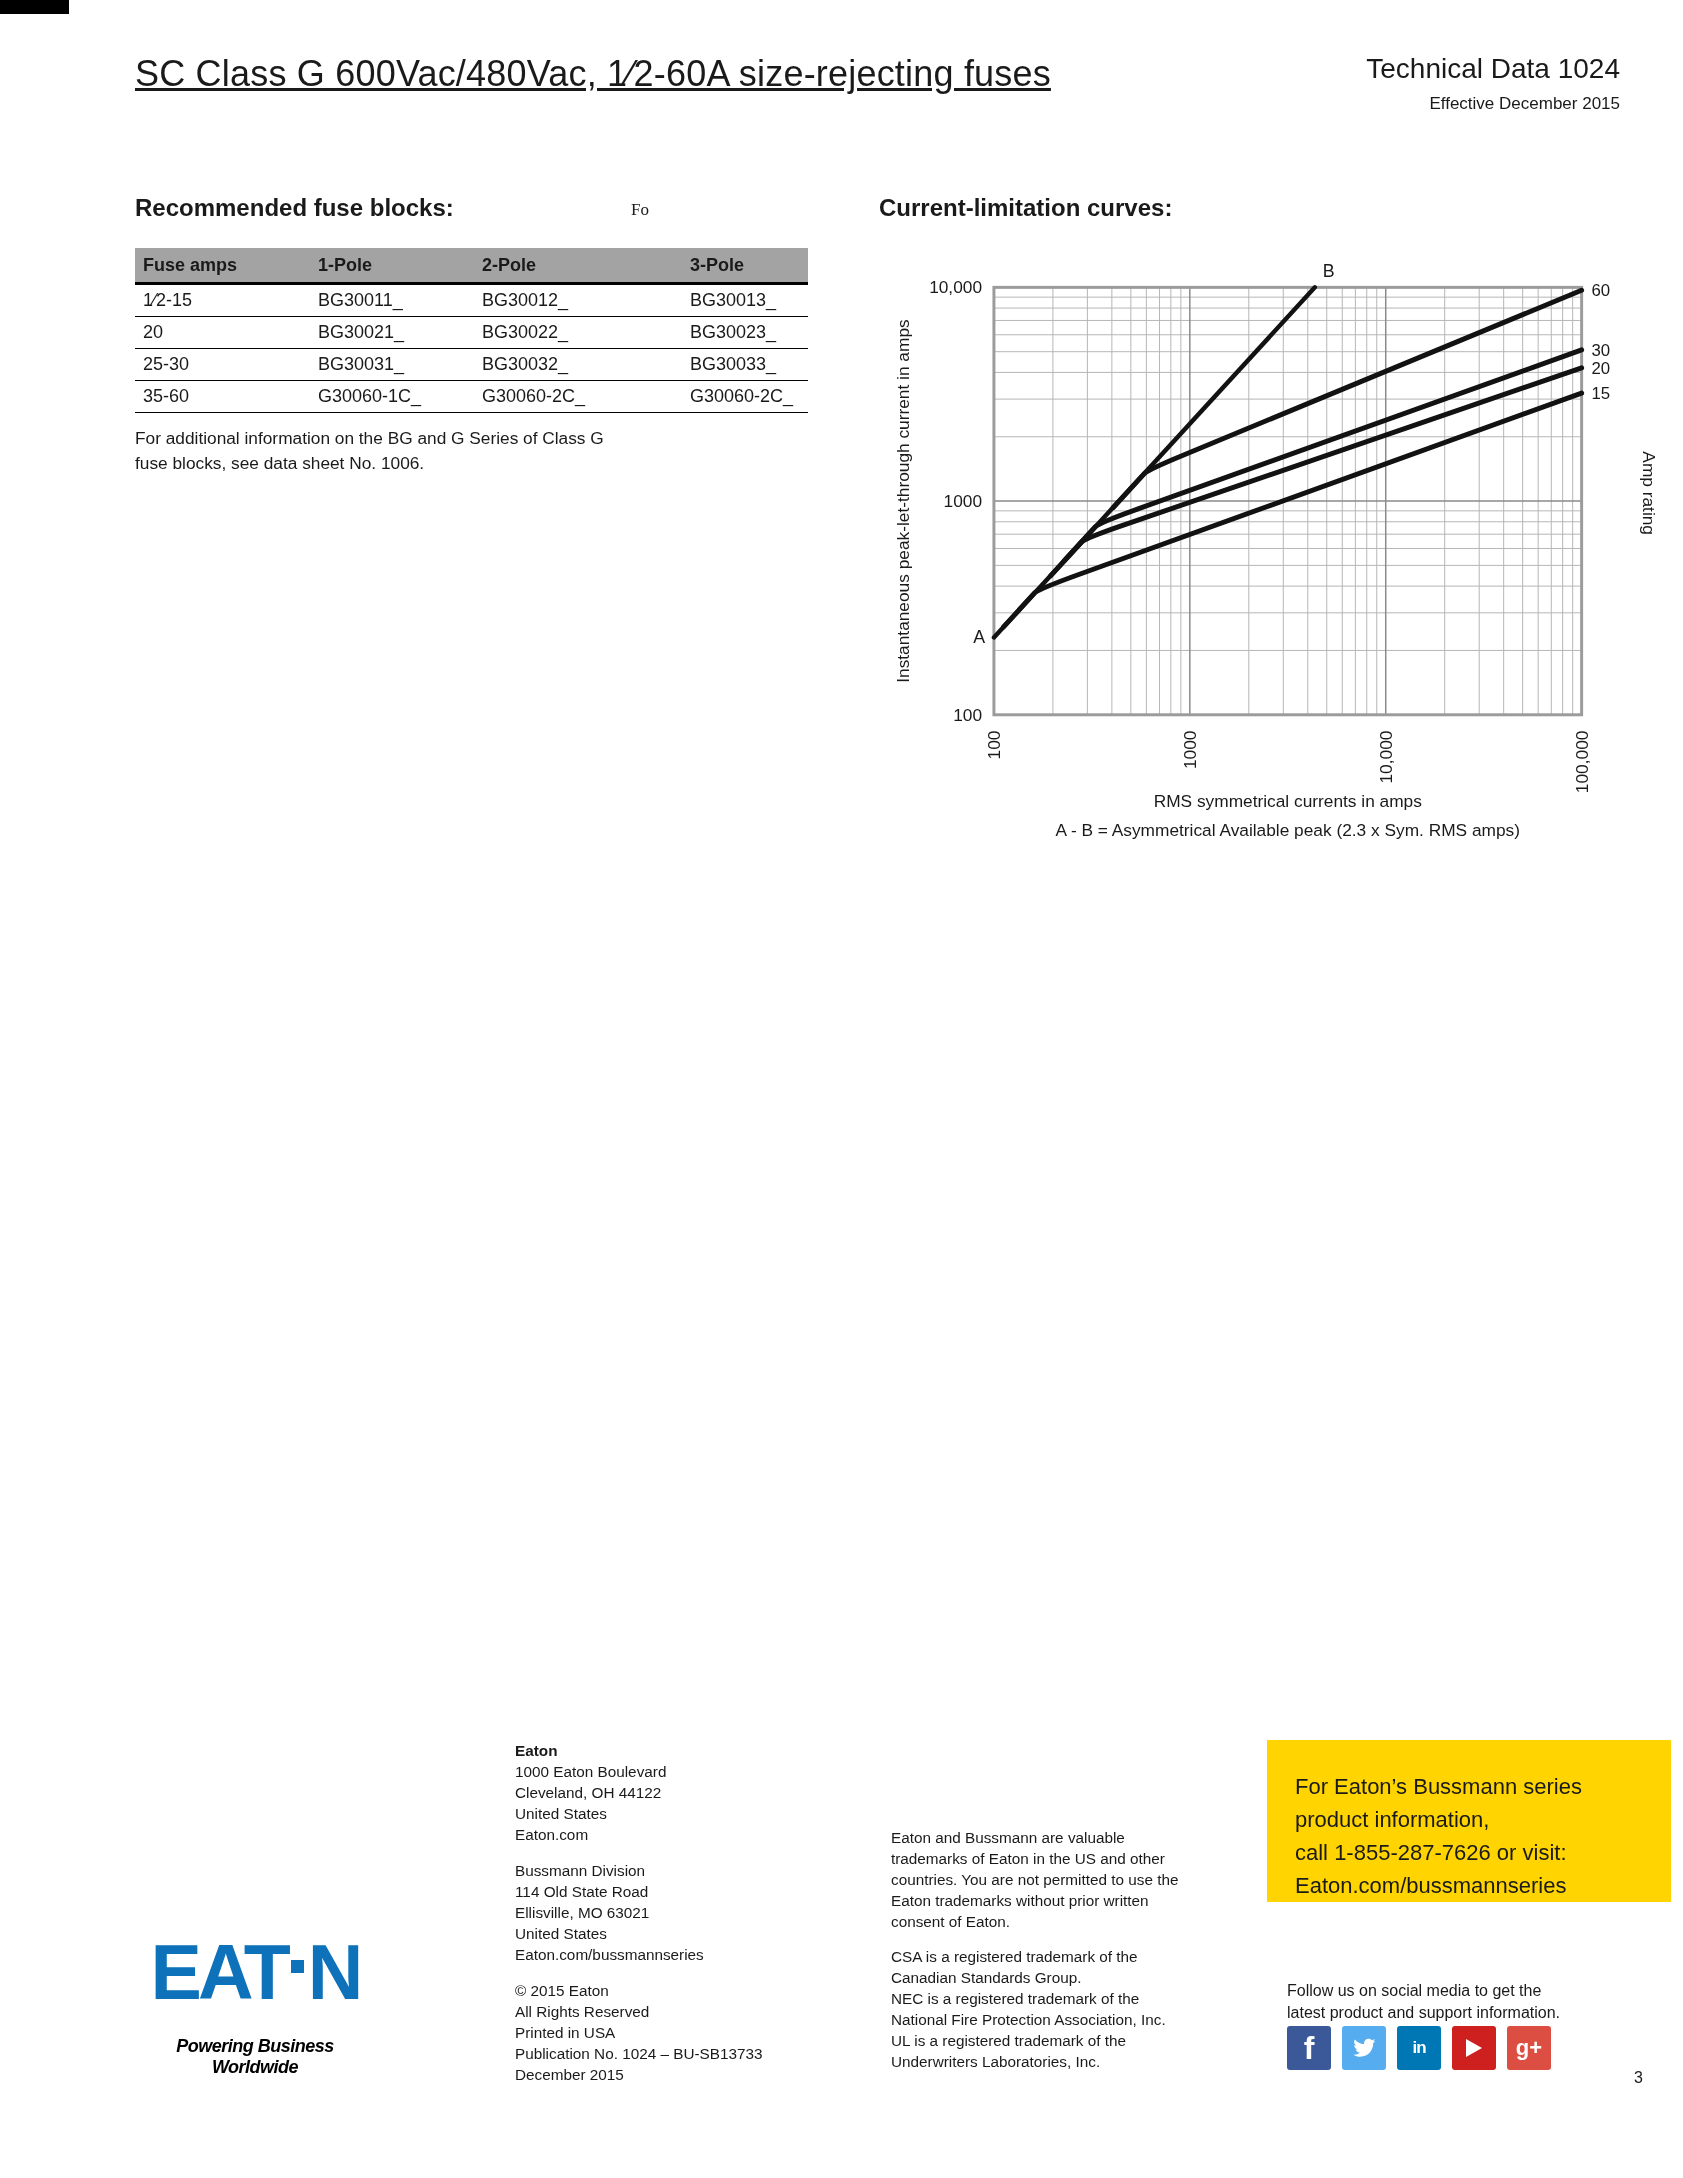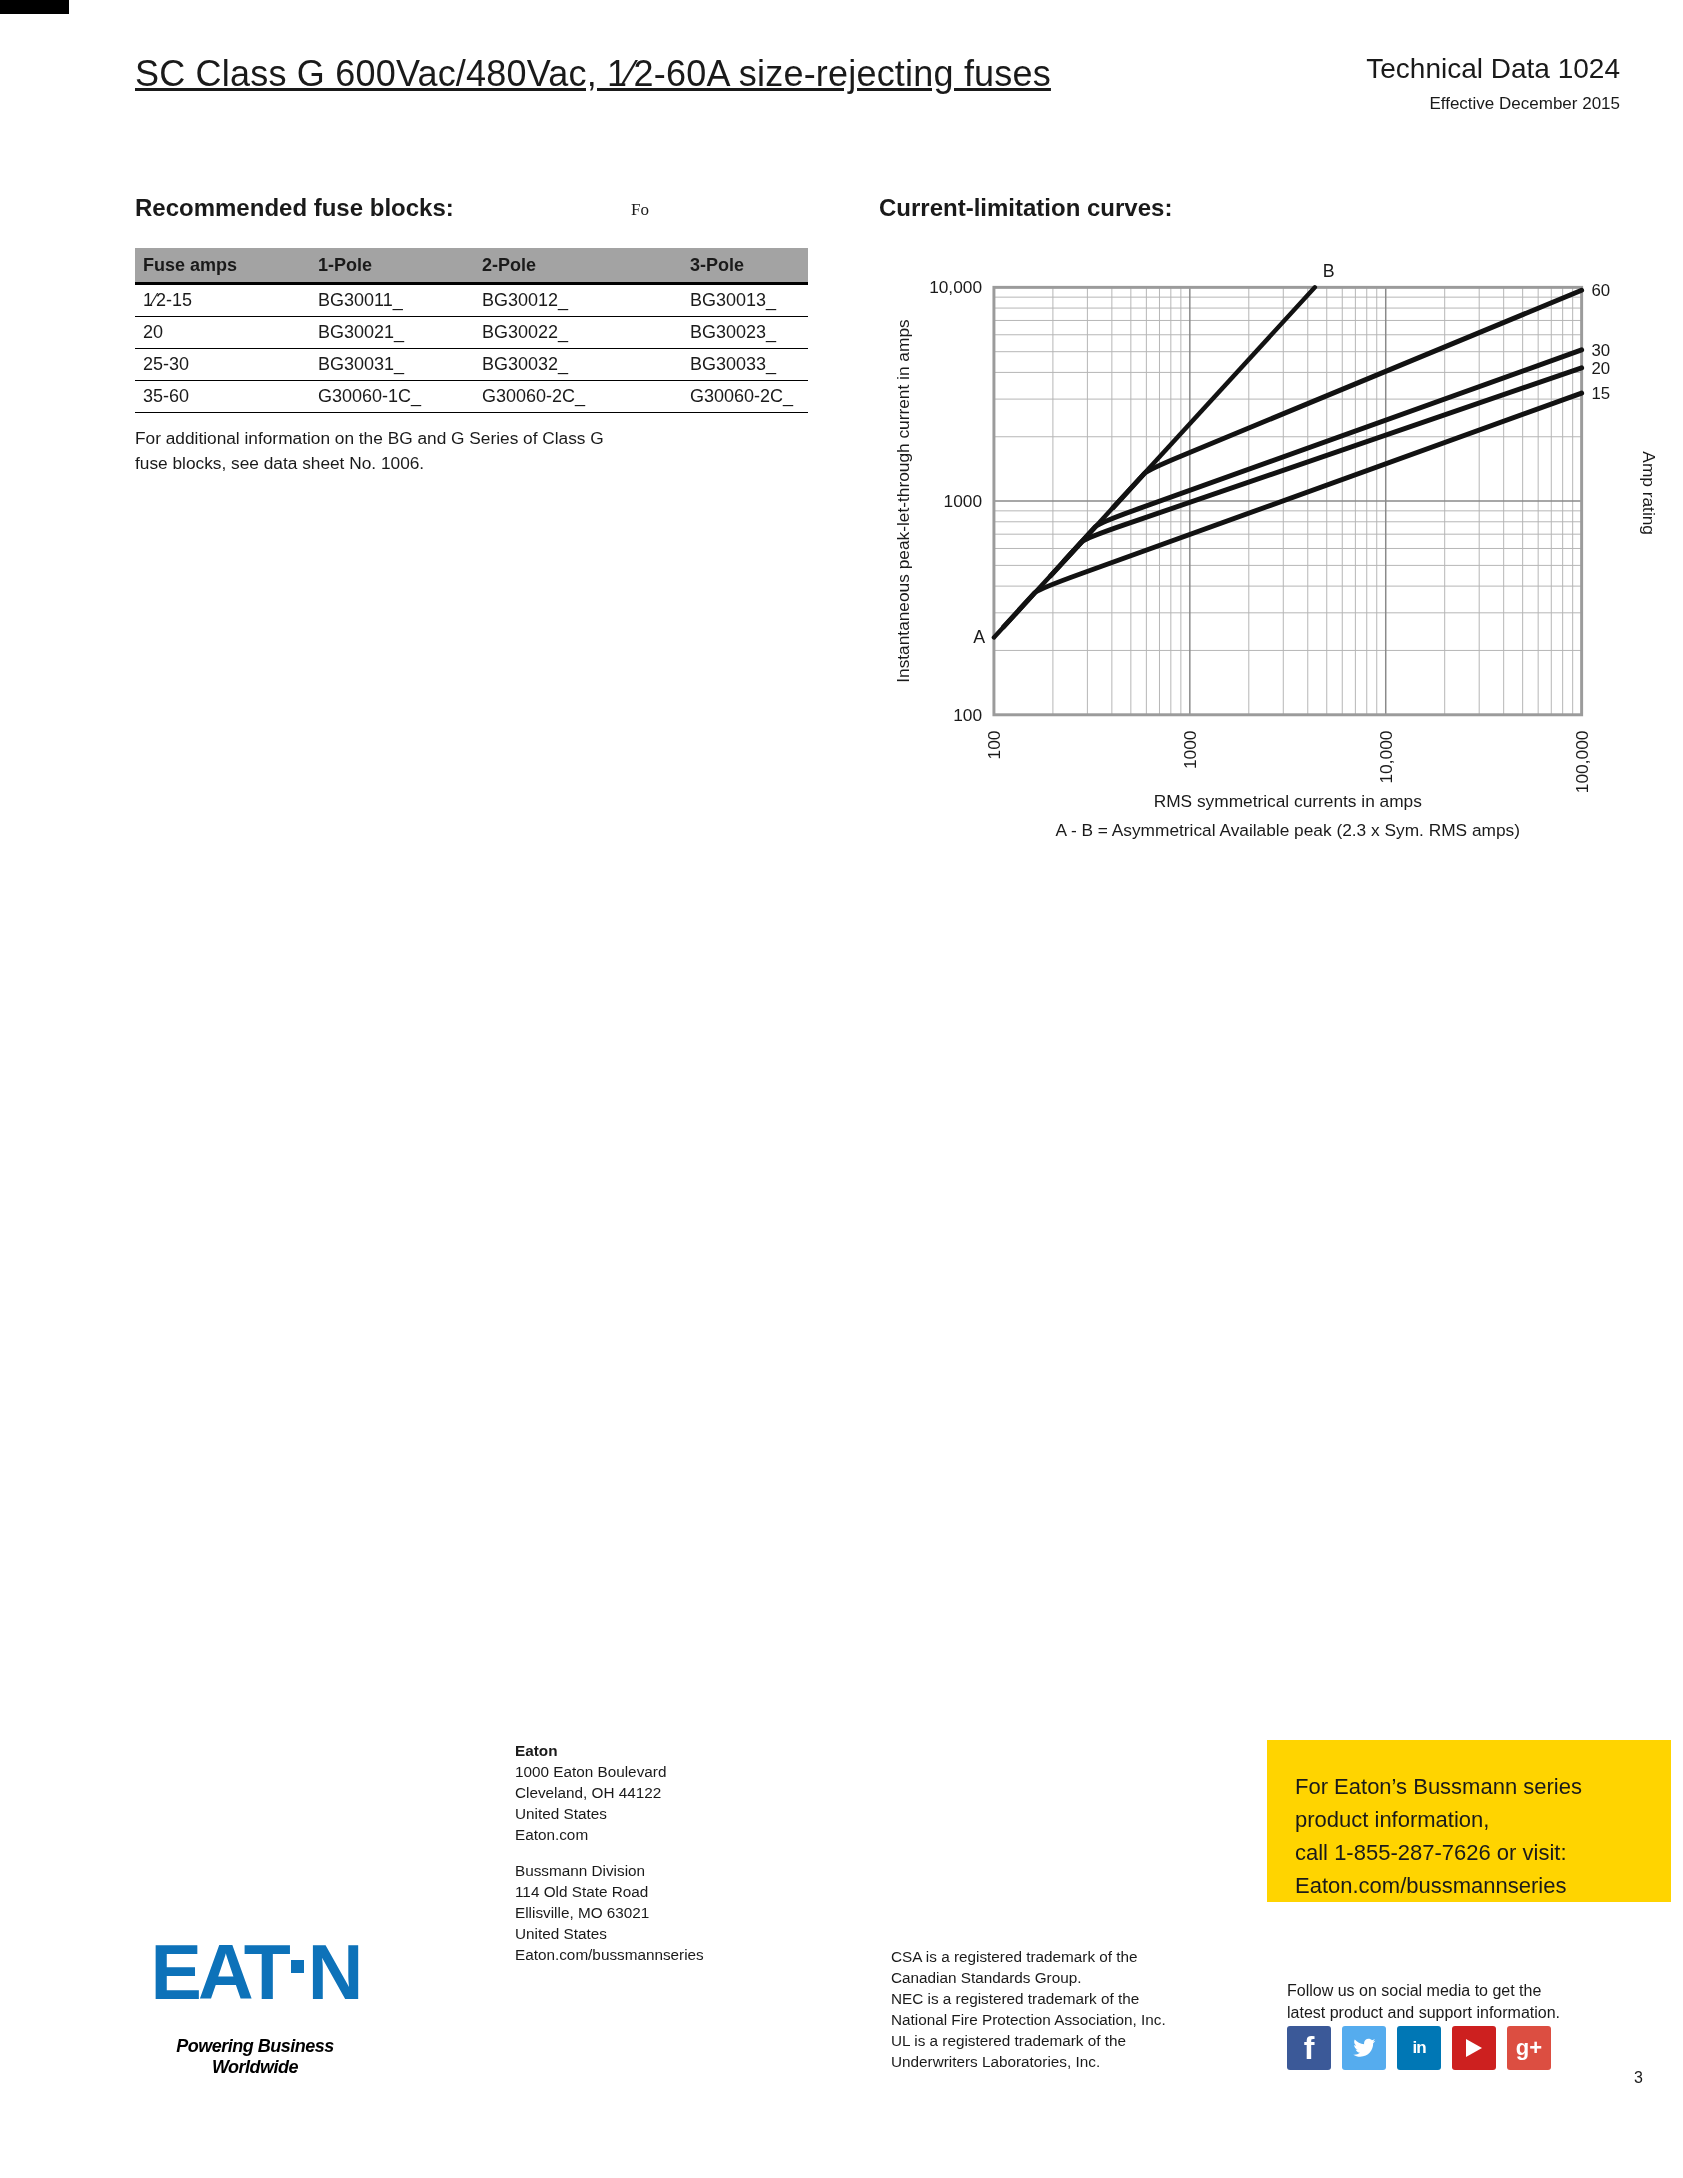--- a/index.html
+++ b/index.html
@@ -205,21 +205,31 @@
     <div data-bind-lines="footer.address_eaton.lines">1000 Eaton Boulevard
 Cleveland, OH 44122
 United States
 Eaton.com</div>
   </div>
   <div class="abs f-col addr2" data-bind-lines="footer.address_bussmann.lines">Bussmann Division
 114 Old State Road
 Ellisville, MO 63021
 United States
 Eaton.com/bussmannseries</div>
-
+  <div class="abs f-col copyr" data-bind-lines="footer.copyright_lines">© 2015 Eaton
+All Rights Reserved
+Printed in USA
+Publication No. 1024 – BU-SB13733
+December 2015</div>
+
+  <div class="abs f-col tmk1" data-bind-lines="footer.trademark_lines">Eaton and Bussmann are valuable
+trademarks of Eaton in the US and other
+countries. You are not permitted to use the
+Eaton trademarks without prior written
+consent of Eaton.</div>
   <div class="abs f-col tmk2" data-bind-lines="footer.registered_lines">CSA is a registered trademark of the
 Canadian Standards Group.
 NEC is a registered trademark of the
 National Fire Protection Association, Inc.
 UL is a registered trademark of the
 Underwriters Laboratories, Inc.</div>
 
   <div class="abs promo-box">
     <div data-bind="footer.promo.line1">For Eaton’s Bussmann series</div>
     <div data-bind="footer.promo.line2">product information,</div>

